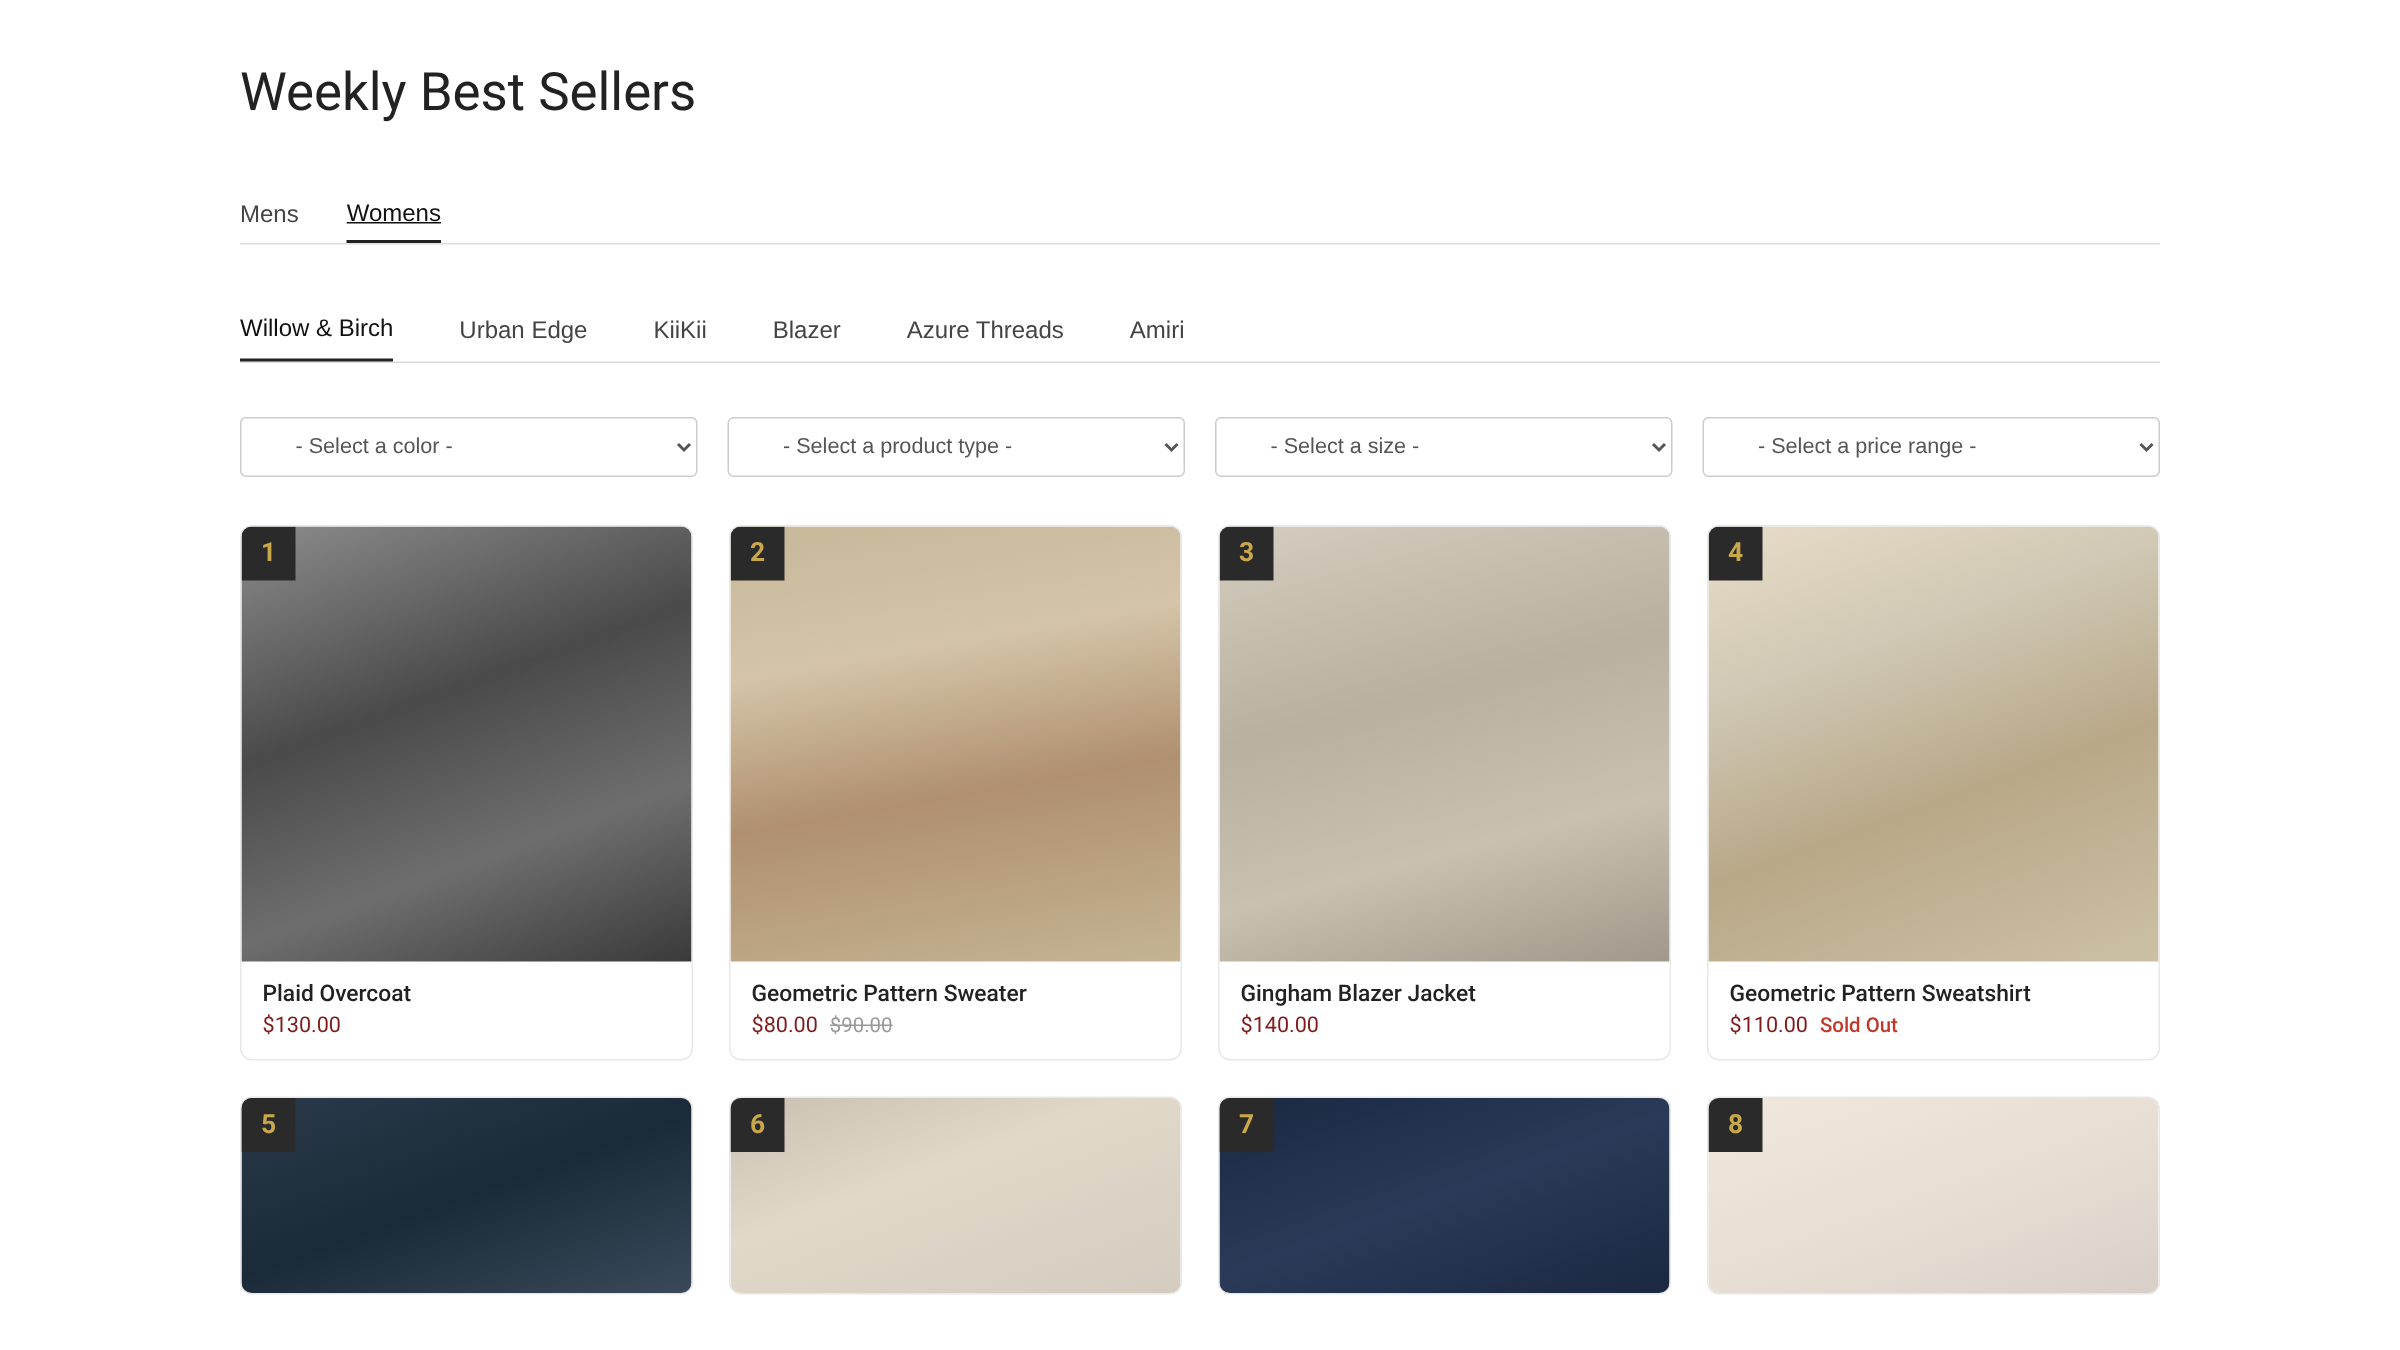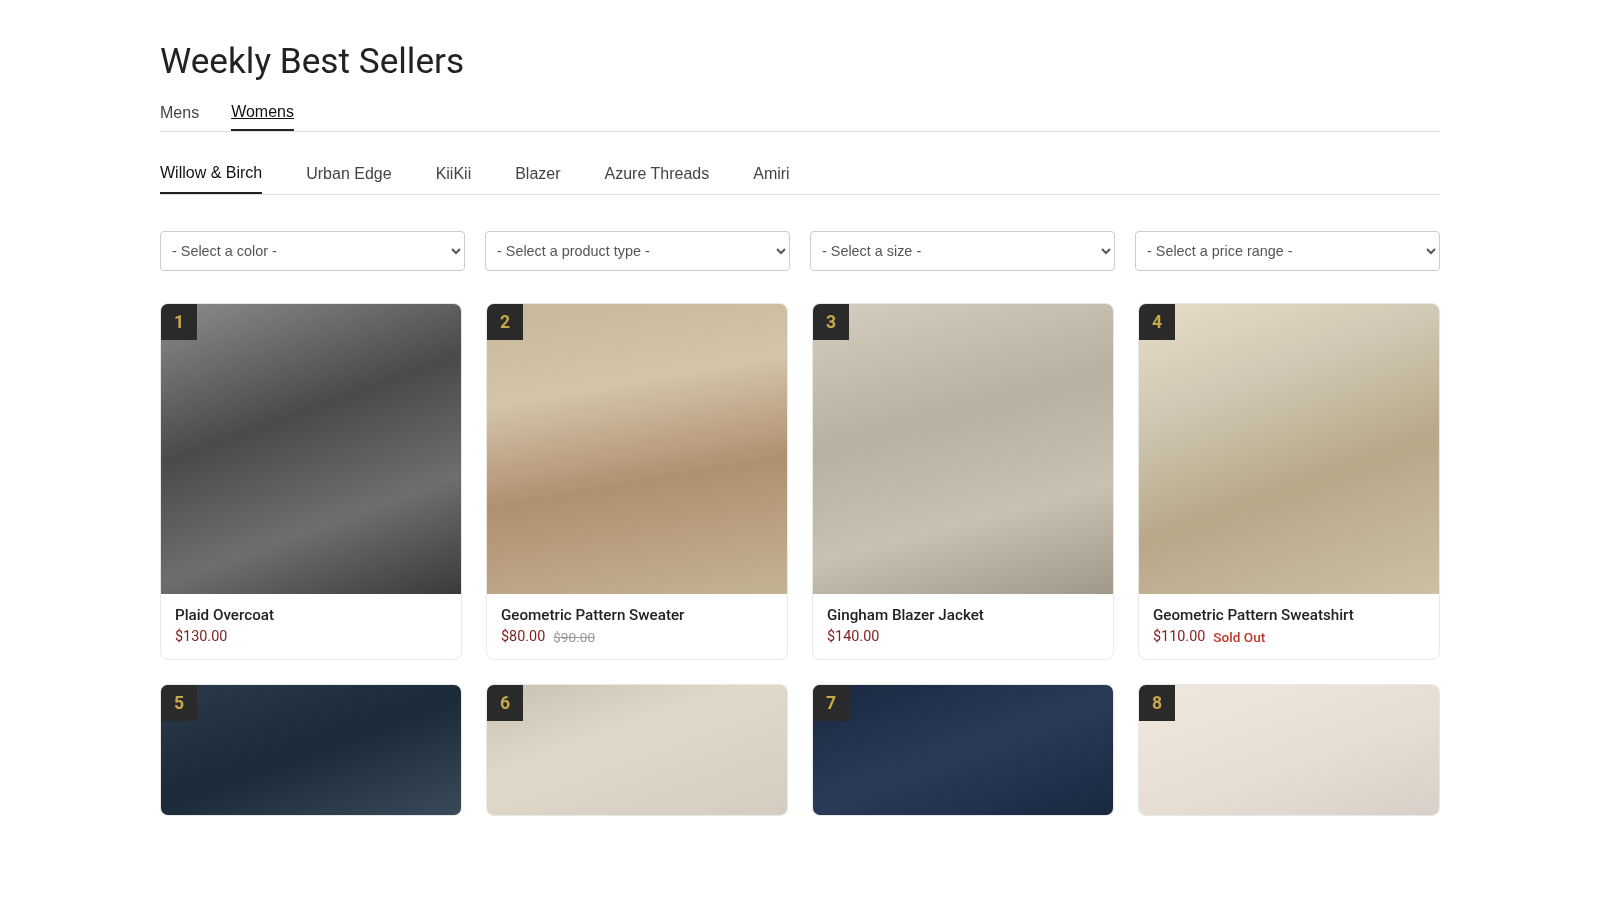--- a/index.html
+++ b/index.html
@@ -9,28 +9,28 @@
       color: #222;
     }
     .page-container {
       max-width: 1400px;
       margin: 0 auto;
       padding: 40px 60px;
     }
     .page-title {
       font-size: 2.2rem;
       font-weight: 400;
-      margin-bottom: 21px;
+      margin-bottom: 52px;
     }
     
     .gender-tabs {
       display: flex;
       gap: 32px;
       border-bottom: 1px solid #ddd;
-      margin-bottom: 32px;
+      margin-bottom: 48px;
     }
     .gender-tab {
       padding-bottom: 8px;
       font-size: 1rem;
       cursor: pointer;
       background: none;
       border: none;
       color: #444;
     }
     .gender-tab.active {
@@ -62,21 +62,21 @@
     }
     
     .filter-row {
       display: grid;
       grid-template-columns: repeat(4, 1fr);
       gap: 20px;
       margin-bottom: 32px;
     }
     .filter-select {
       width: 100%;
-      padding: 10px 7px;
+      padding: 10px 32px;
       border: 1px solid #ccc;
       border-radius: 4px;
       font-size: 0.9rem;
       color: #555;
       background: #fff;
       appearance: auto;
       cursor: pointer;
     }
     
     .product-grid {

